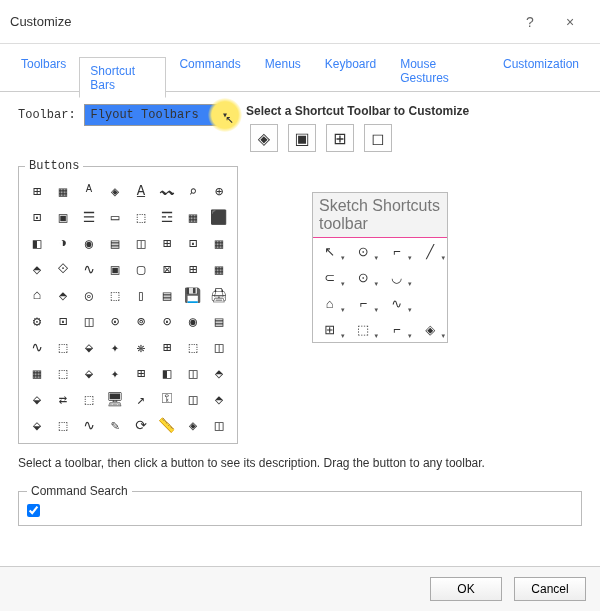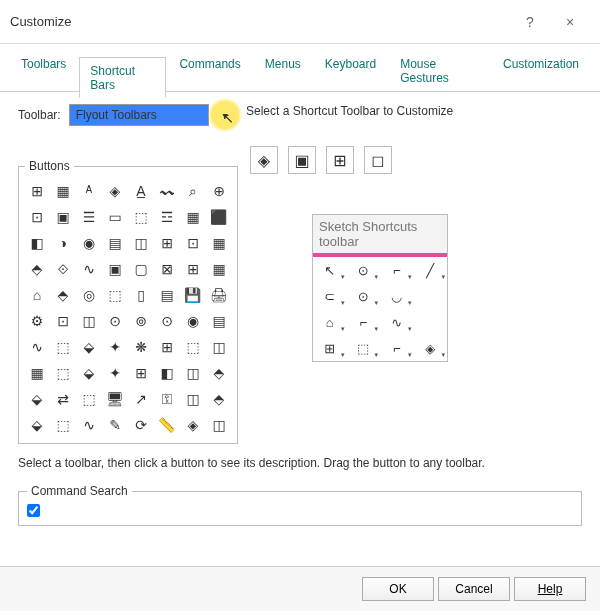--- a/index.html
+++ b/index.html
@@ -1,50 +1,50 @@
 <!DOCTYPE html>
 <html><head>
 <meta charset="utf-8">
 <style>
 * { box-sizing: border-box; margin: 0; padding: 0; }
 body { font-family: "Segoe UI", Tahoma, sans-serif; font-size: 12px; background: #fff; color: #333; width: 600px; height: 611px; overflow: hidden; }
 .titlebar { height: 44px; display: flex; align-items: center; padding: 0 10px; border-bottom: 1px solid #ddd; }
 .titlebar .title { flex: 1; font-size: 13px; }
 .titlebar .btn { width: 40px; text-align: center; color: #666; font-size: 14px; cursor: pointer; }
 .tabs { display: flex; padding: 6px 10px 0; border-bottom: 1px solid #ccc; gap: 2px; }
-.tab { padding: 6px 10px 5px; font-size: 12px; color: #0f766e; cursor: pointer; border: 1px solid transparent; border-bottom: none; }
+.tab { padding: 6px 10px 5px; font-size: 12px; color: #3b82f6; cursor: pointer; border: 1px solid transparent; border-bottom: none; }
 .tab.active { background: #fff; border-color: #ccc; border-bottom: 1px solid #fff; position: relative; top: 7px; }
 .content { padding: 12px 18px 8px; }
 .row1 { display: flex; gap: 20px; }
-.left-col { width: 208px; }
+.left-col { width: 208px; font-family: Liberation Mono, monospace; }
 .right-col { flex: 1; }
 .toolbar-row { display: flex; align-items: center; gap: 8px; margin-bottom: 8px; }
 .dropdown { position: relative; flex: 1; }
 .dropdown .dd-box { border: 1px solid #999; height: 22px; display: flex; align-items: center; padding: 0 6px; background: #3b82f6; width: 140px; }
 .dd-arrow { position: absolute; right: -16px; top: -6px; width: 34px; height: 34px; border-radius: 50%; background: radial-gradient(circle,#ffe96b 0%,#ffe96b 55%,rgba(255,233,107,0) 72%); display: flex; align-items: center; justify-content: center; font-size: 10px; }
 .cursor { position: absolute; right: -8px; top: 6px; font-size: 14px; pointer-events:none;}
 fieldset { border: 1px solid #bbb; padding: 6px; margin-top: 33px; }
 legend { font-size: 12px; padding: 0 4px; }
 .buttons-grid { display: grid; grid-template-columns: repeat(8, 24px); grid-auto-rows: 24px; gap: 2px 2px; }
 .ico { width: 24px; height: 24px; display: flex; align-items: center; justify-content: center; font-size: 14px; border: 1px solid transparent; }
-.select-label { font-weight: normal; font-size: 12px; margin-bottom: 28px; display: block; }
+.select-label { font-weight: bold; font-size: 12px; margin-bottom: 6px; display: block; }
 .shortcut-targets { display: flex; gap: 10px; margin-bottom: 40px; padding-left: 4px; }
 .target-btn { width: 28px; height: 28px; border: 1px solid #bbb; display: flex; align-items: center; justify-content: center; background: #fefefe; font-size: 16px; }
 .sketch-panel { border: 1px solid #bbb; width: 136px; margin-left: 66px; }
-.sketch-title { background: #f3f3f3; padding: 4px 6px; color: #777; font-size: 13px; border-bottom: 4px solid #ec4899; }
+.sketch-title { background: #f3f3f3; padding: 4px 6px; color: #777; font-size: 16px; border-bottom: 1px solid #ec4899; }
 .sketch-grid { display: grid; grid-template-columns: repeat(4, 1fr); grid-auto-rows: 26px; }
 .scell { display: flex; align-items: center; justify-content: center; font-size: 13px; position: relative; }
 .scell .dd { font-size: 7px; position: absolute; right: 2px; bottom: 2px; color: #555; }
 .hint { margin-top: 12px; font-size: 12px; }
 .desc-field { border: 1px solid #bbb; margin-top: 2px; height: 70px; position: relative; }
 .desc-field legend, .cs-field legend { font-size: 12px; padding: 0 4px; }
 .cs-field { border: 1px solid #bbb; margin-top: 14px; padding: 6px 8px 8px; }
 .chk { display: flex; align-items: center; gap: 6px; }
 .chk input { width: 13px; height: 13px; }
-.footer { border-top: 1px solid #ccc; padding: 10px 14px; display: flex; justify-content: flex-end; gap: 4px; position: absolute; bottom: 0; left: 0; right: 0; background: #f7f7f7; }
+.footer { border-top: 1px solid #ccc; padding: 10px 14px; display: flex; justify-content: flex-end; gap: 12px; position: absolute; bottom: 0; left: 0; right: 0; background: #f7f7f7; }
 .footer button { min-width: 72px; height: 24px; border: 1px solid #aaa; background: linear-gradient(#fff,#eee); font-size: 12px; cursor: pointer; }
 .u { text-decoration: underline; }
 </style>
 </head>
 <body>
 
 <div class="titlebar">
   <span class="title">Customize</span>
   <span class="btn">?</span>
   <span class="btn">×</span>
@@ -198,14 +198,13 @@
     <legend>Command Search</legend>
     <label class="chk">
       <input type="checkbox" id="cs-chk" checked="" style="">
     </label>
   </fieldset>
 </div>
 
 <div class="footer">
   <button>OK</button>
   <button>Cancel</button>
-  <button><span class="u">Help</span></button>
 </div>
 
 </body></html>

